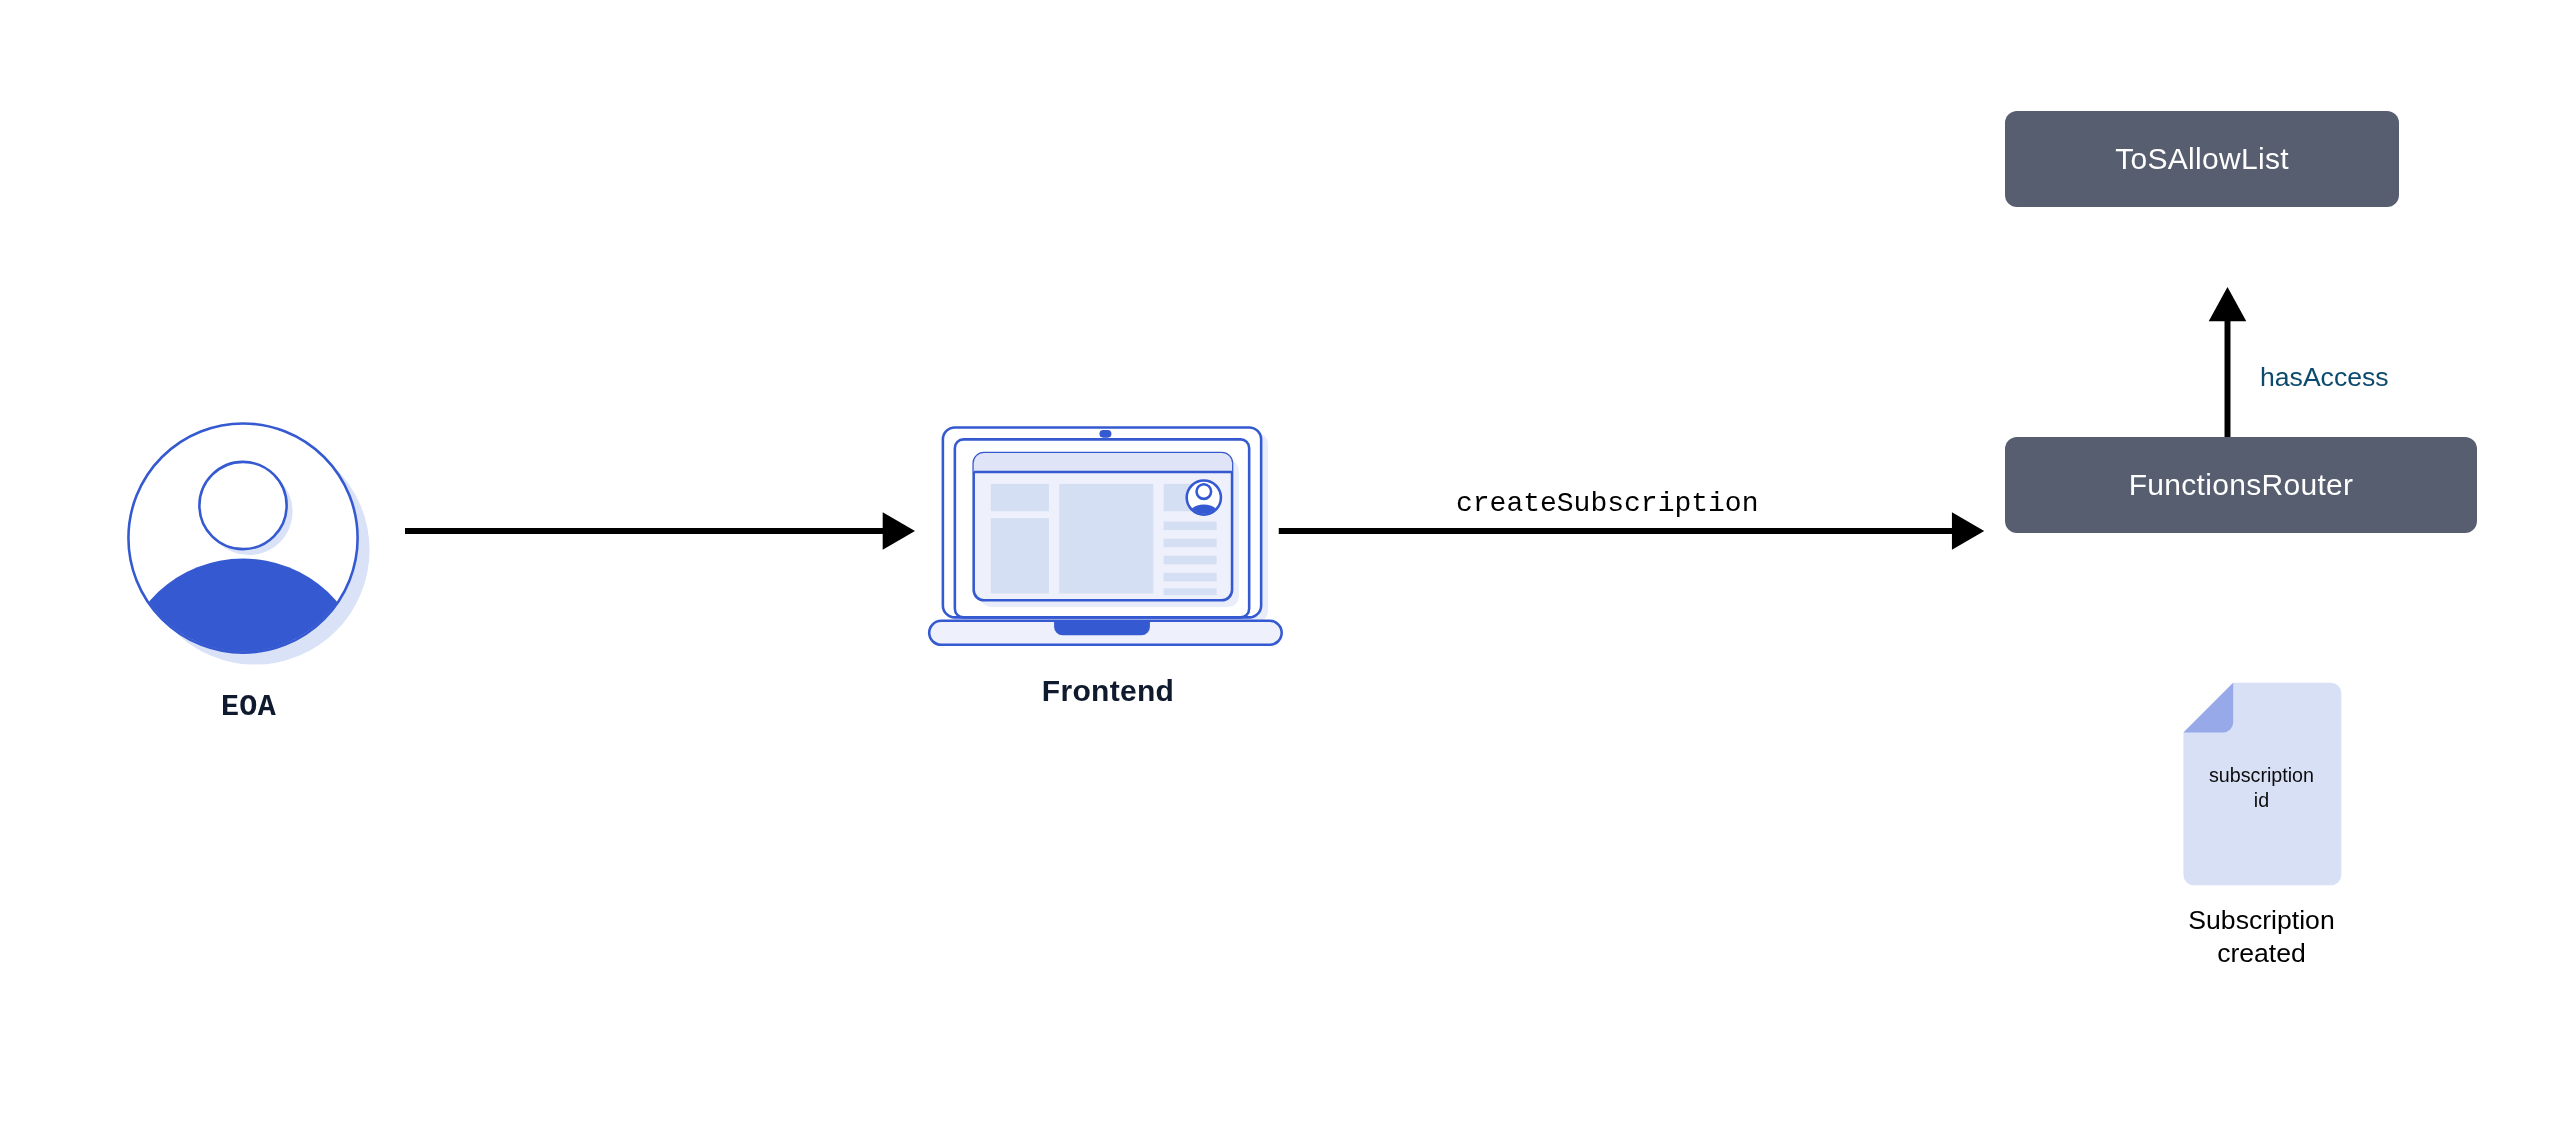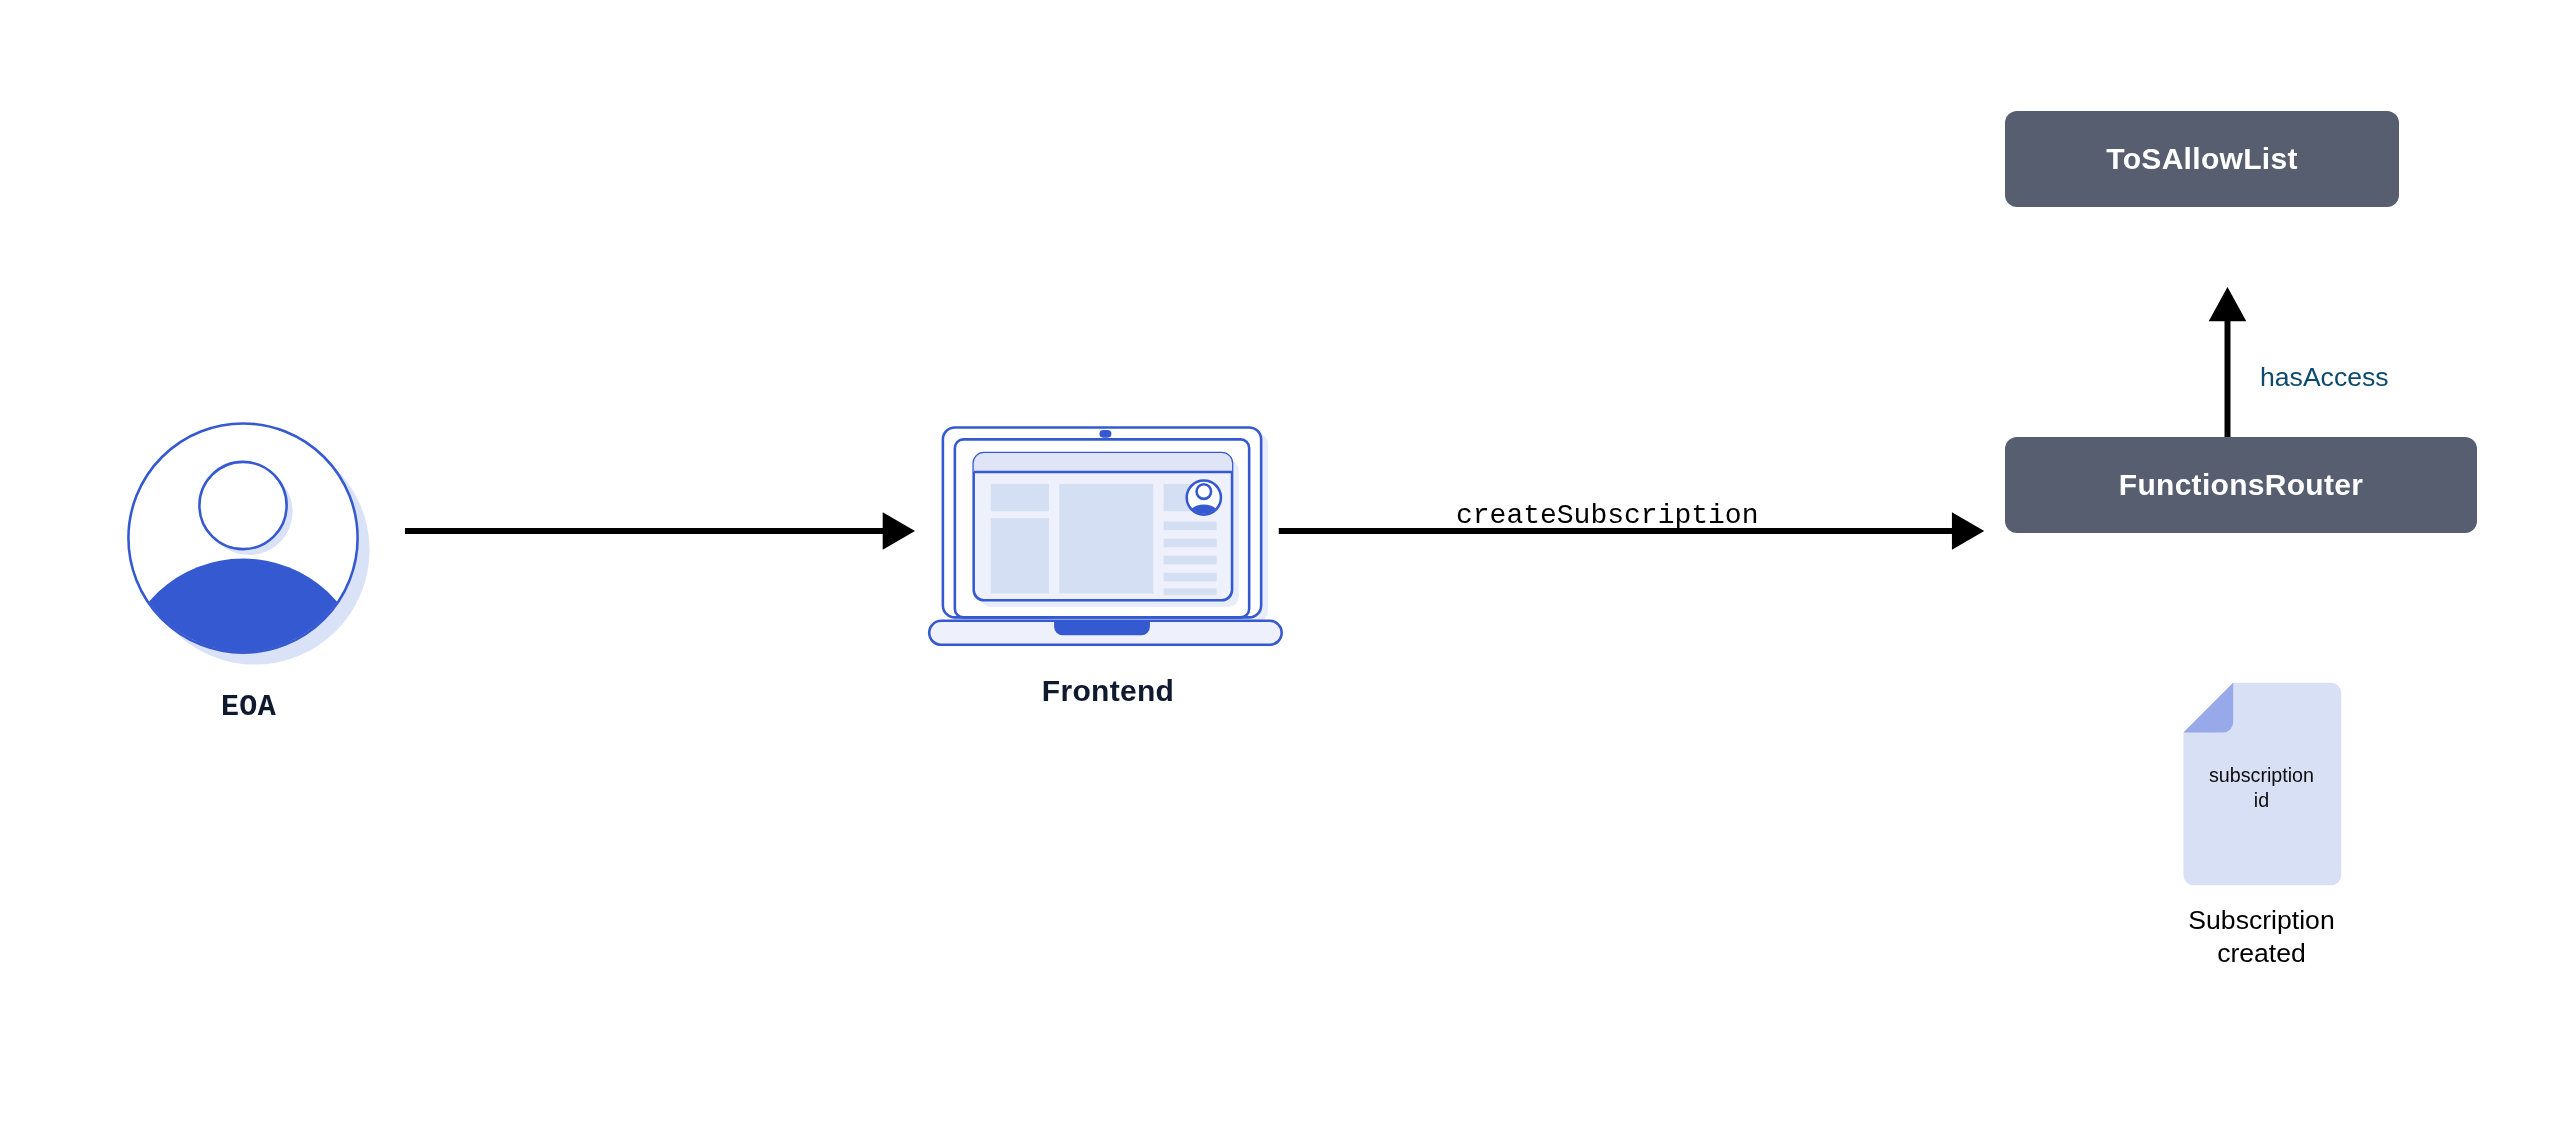--- a/index.html
+++ b/index.html
@@ -45,21 +45,21 @@
   
   .contract-box {
     position: absolute;
     background: #575e70;
     border-radius: 12px;
     display: flex;
     align-items: center;
     justify-content: center;
     color: #ffffff;
     font-size: 30px;
-    font-weight: bold;
+    font-weight: normal;
     letter-spacing: 0.3px;
   }
   #tos-allowlist-box    { left: 2005px; top: 111px; width: 394px; height: 96px; }
   #functions-router-box { left: 2005px; top: 437px; width: 472px; height: 96px; }
 
   
   .arrow-svg { position: absolute; overflow: visible; }
   #arrow-eoa-frontend   { left: 403px;  top: 514px; }
   #arrow-frontend-router{ left: 1276px; top: 514px; }
   #arrow-router-tos     { left: 2206px; top: 287px; }
@@ -72,21 +72,21 @@
     color: #000000;
     white-space: nowrap;
   }
   .edge-label-sans {
     position: absolute;
     font-family: "Liberation Sans", sans-serif;
     font-size: 26.6px;
     color: #0c4a6e;
     white-space: nowrap;
   }
-  #label-create-subscription { left: 1456px; top: 500px; }
+  #label-create-subscription { left: 1456px; top: 488px; }
   #label-has-access          { left: 2260px; top: 362px; }
 
   
   #subscription-doc-node { left: 2133px; top: 681px; width: 257px; }
   #doc-icon { position: relative; width: 163px; height: 206px; margin: 0 auto; }
   #doc-icon-text {
     position: absolute;
     left: 0; right: 0;
     top: 82px;
     text-align: center;

